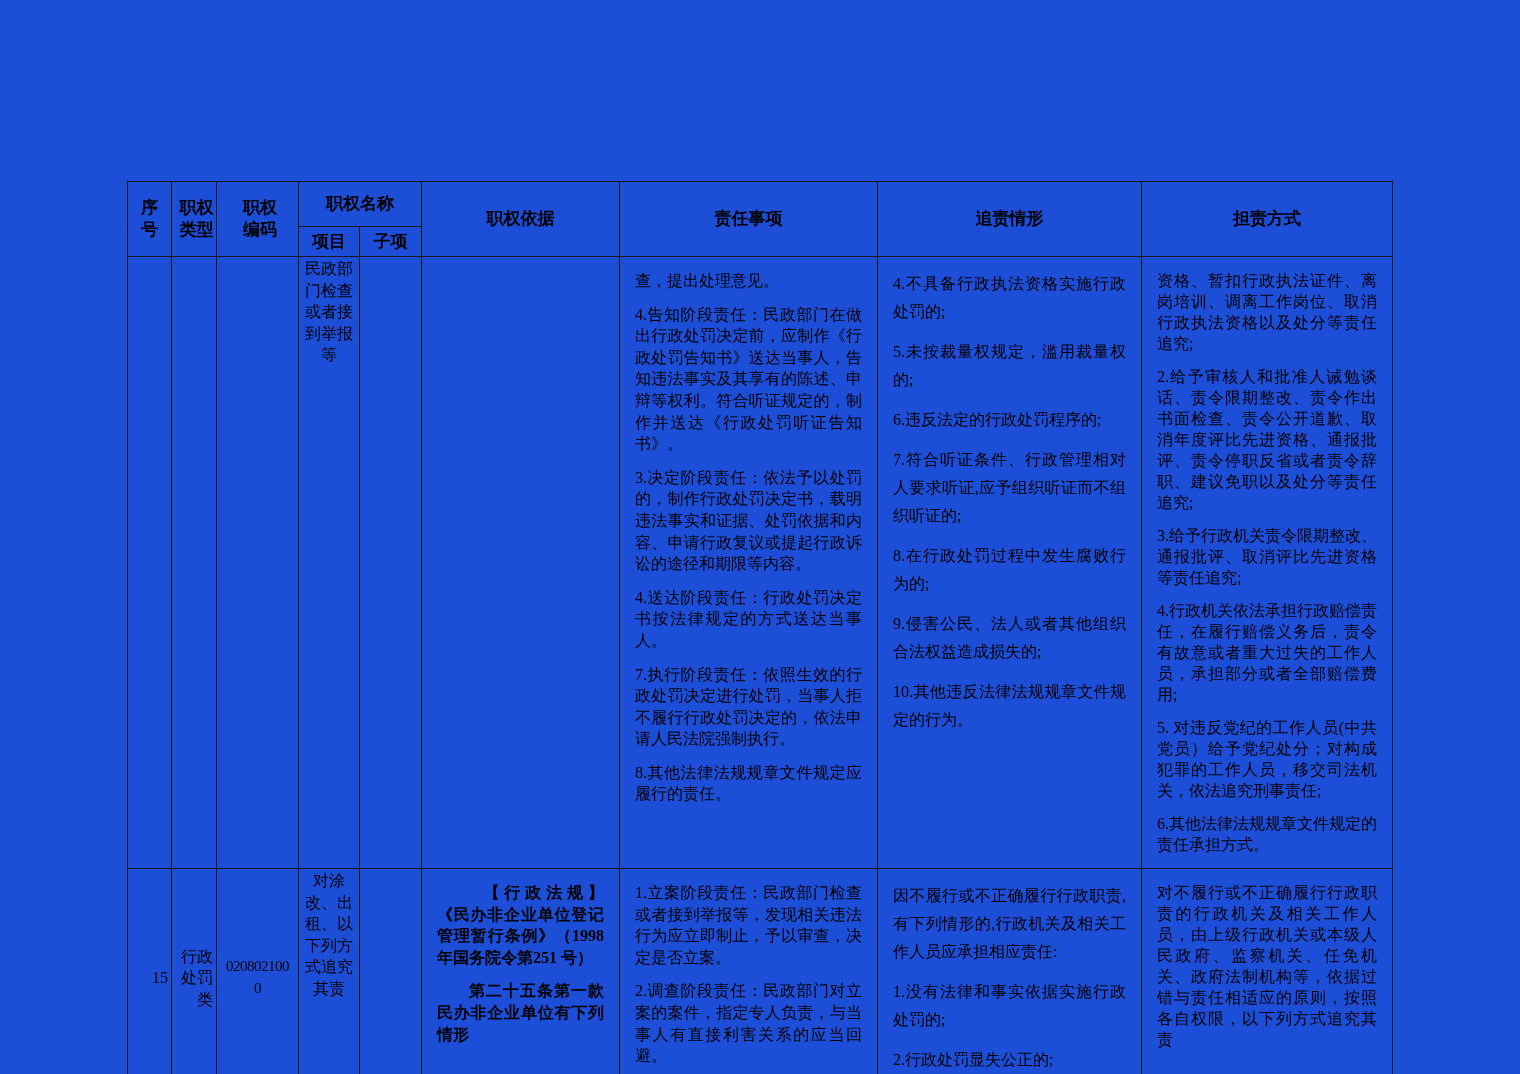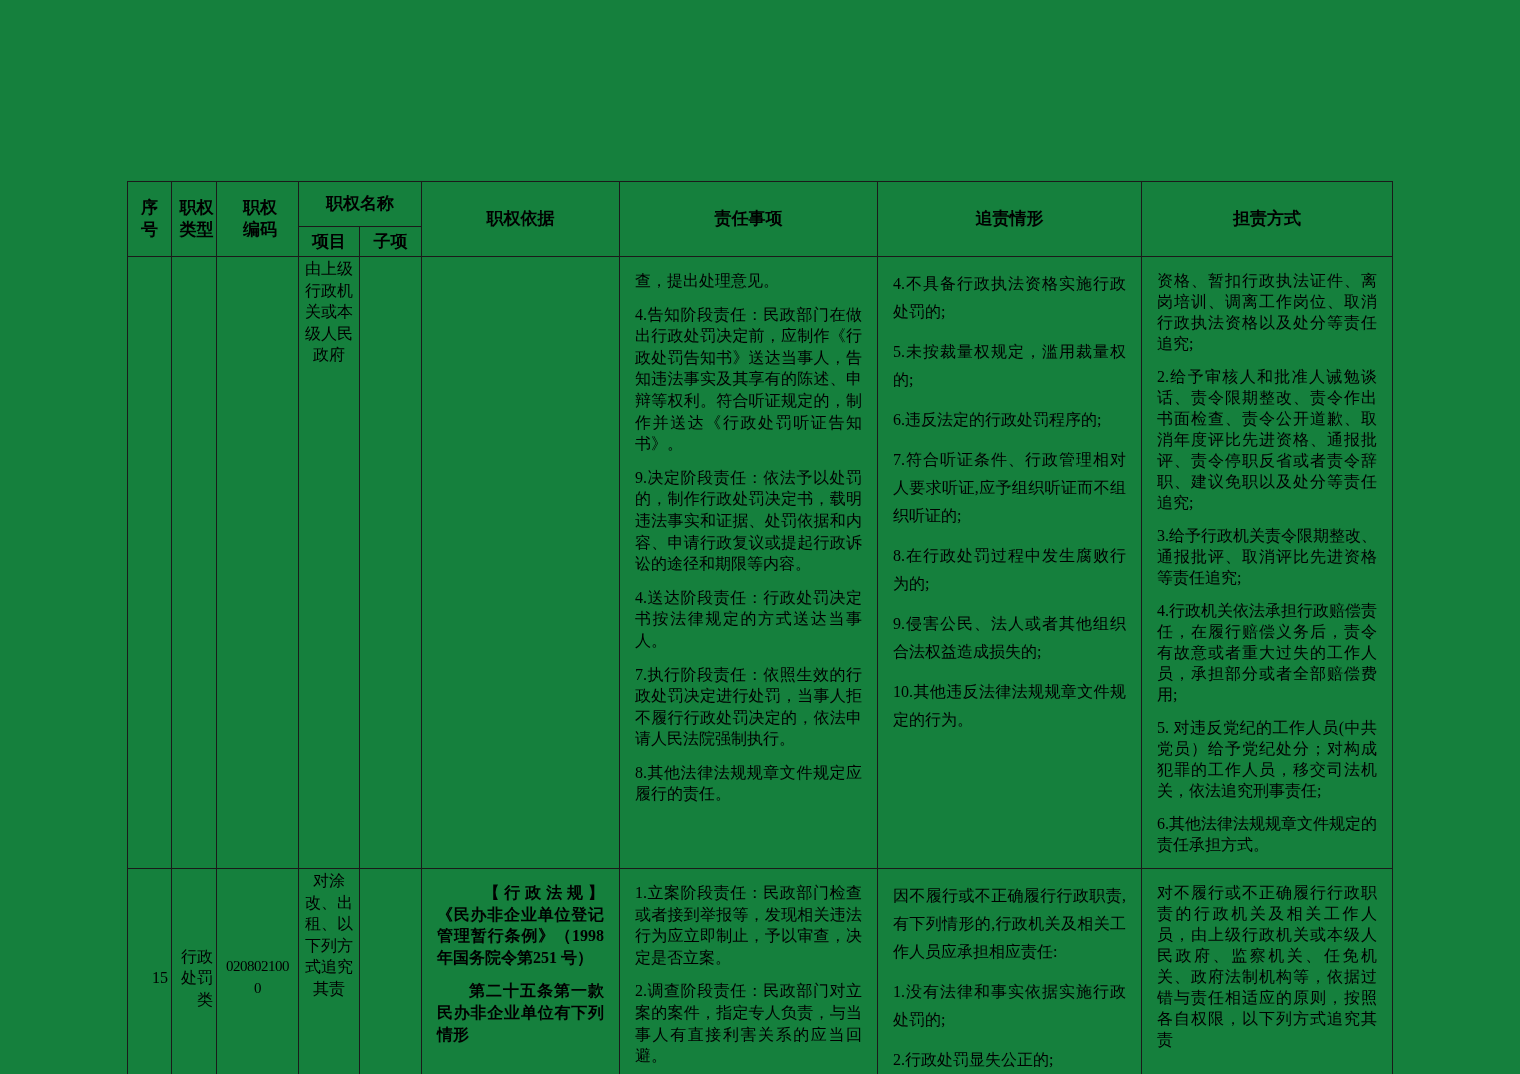--- a/index.html
+++ b/index.html
@@ -1,20 +1,20 @@
 <!DOCTYPE html>
 <html><head>
 <meta charset="utf-8">
 <style>
   html,body{margin:0;padding:0;background:#ffffff;}
   body{
     width:1520px;height:1074px;position:relative;overflow:hidden;
     font-family:"Liberation Serif","DejaVu Serif",serif;color:#000;
   }
-  .page{position:absolute;inset:0;background:#15803d;}
+  .page{position:absolute;inset:0;background:#1d4ed8;}
   table.auth{
     position:absolute;left:127px;top:181px;width:1266px;
     border-collapse:collapse;table-layout:fixed;
   }
   .auth th,.auth td{
     border:1px solid #1a1a1a;
     padding:1px 3px;
     font-size:16px;
     line-height:21.6px;
     overflow:hidden;
@@ -72,27 +72,27 @@
       <tr class="h2">
         <th>项目</th>
         <th>子项</th>
       </tr>
     </thead>
     <tbody>
       <tr class="row-cont">
         <td class="c-center"></td>
         <td class="c-center"></td>
         <td class="c-code"></td>
-        <td class="c-item">由上级行政机关或本级人民政府</td>
+        <td class="c-item">民政部门检查或者接到举报等</td>
         <td></td>
         <td class="c-basis"></td>
         <td class="c-duty">
           <p>查，提出处理意见。</p>
           <p>4.告知阶段责任：民政部门在做出行政处罚决定前，应制作《行政处罚告知书》送达当事人，告知违法事实及其享有的陈述、申辩等权利。符合听证规定的，制作并送达《行政处罚听证告知书》。</p>
-          <p>9.决定阶段责任：依法予以处罚的，制作行政处罚决定书，载明违法事实和证据、处罚依据和内容、申请行政复议或提起行政诉讼的途径和期限等内容。</p>
+          <p>3.决定阶段责任：依法予以处罚的，制作行政处罚决定书，载明违法事实和证据、处罚依据和内容、申请行政复议或提起行政诉讼的途径和期限等内容。</p>
           <p>4.送达阶段责任：行政处罚决定书按法律规定的方式送达当事人。</p>
           <p>7.执行阶段责任：依照生效的行政处罚决定进行处罚，当事人拒不履行行政处罚决定的，依法申请人民法院强制执行。</p>
           <p>8.其他法律法规规章文件规定应履行的责任。</p>
         </td>
         <td class="c-pursuit">
           <p>4.不具备行政执法资格实施行政处罚的;</p>
           <p>5.未按裁量权规定，滥用裁量权的;</p>
           <p>6.违反法定的行政处罚程序的;</p>
           <p>7.符合听证条件、行政管理相对人要求听证,应予组织听证而不组织听证的;</p>
           <p>8.在行政处罚过程中发生腐败行为的;</p>

